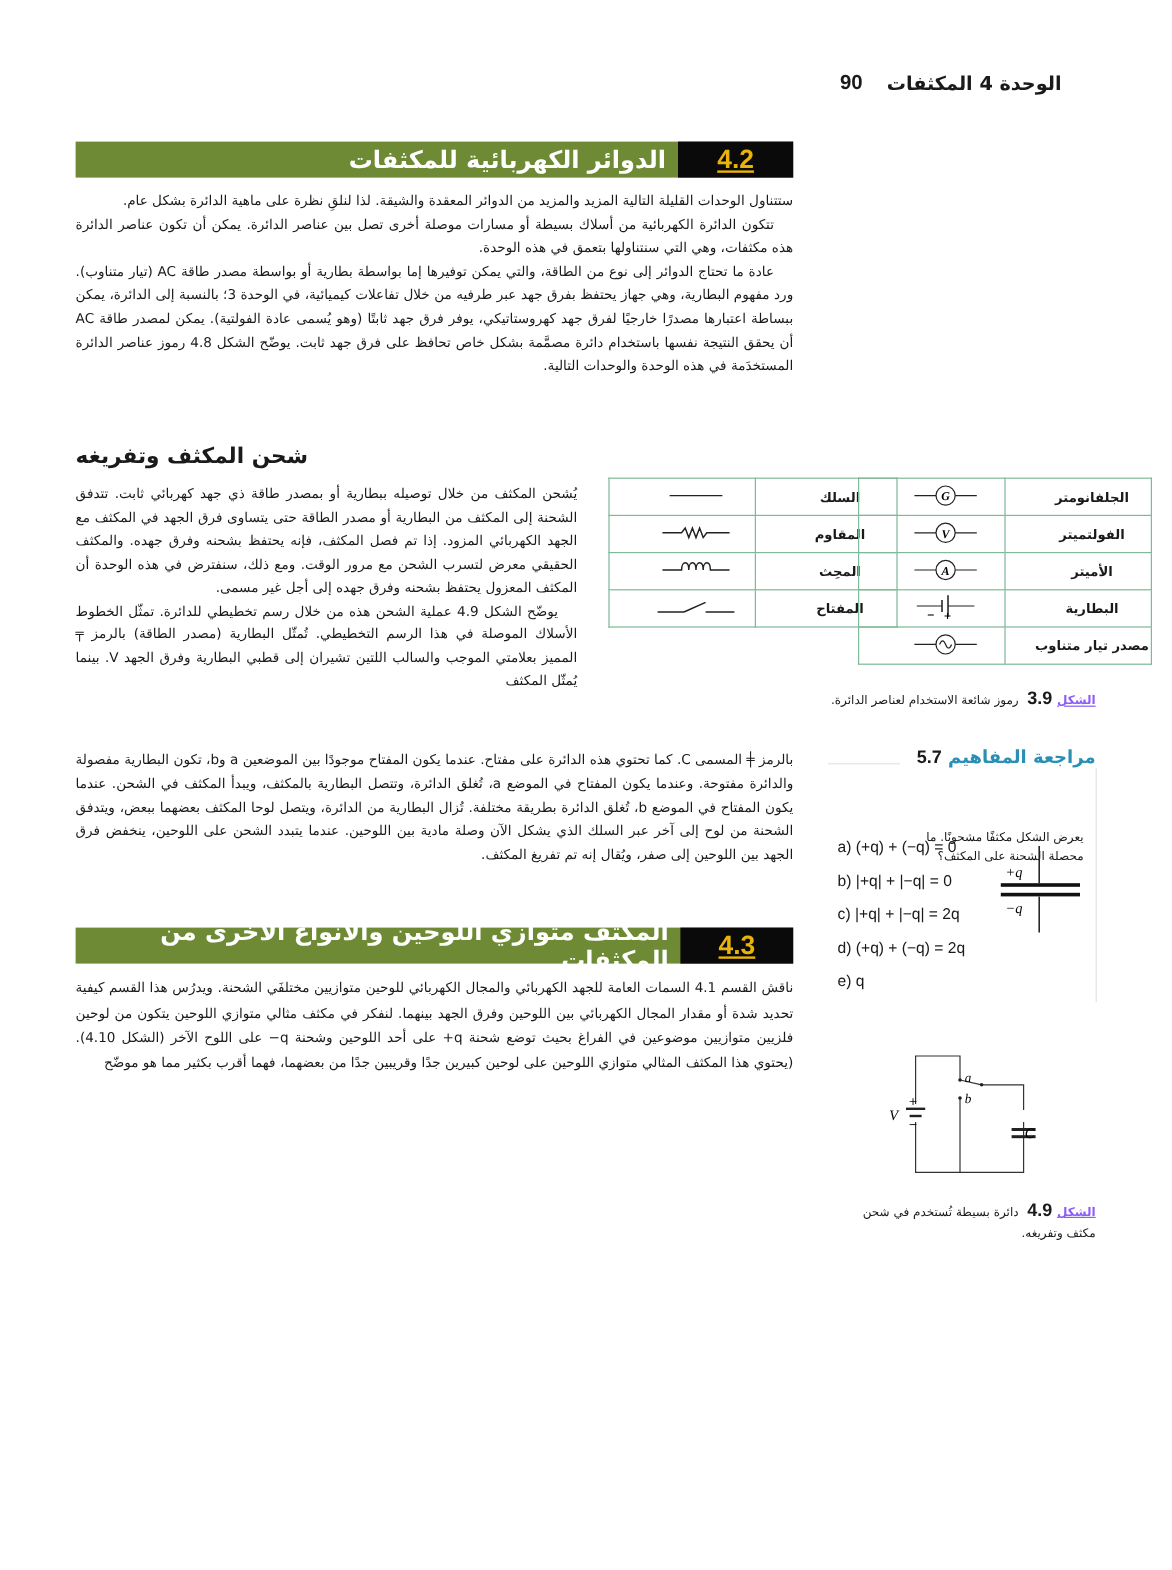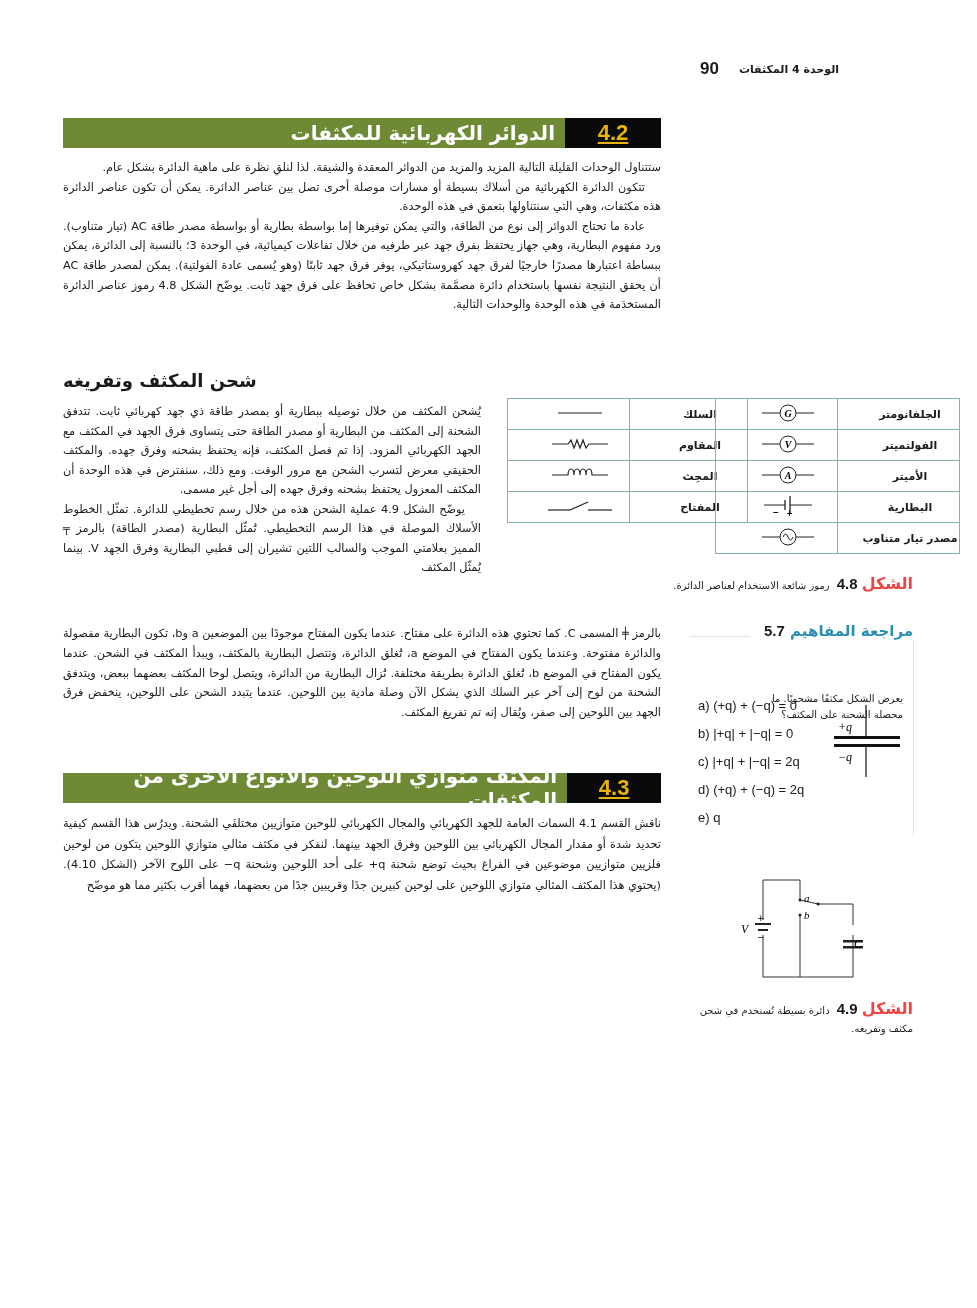--- a/index.html
+++ b/index.html
@@ -7,42 +7,42 @@
     width: 977px; height: 1308px; background: #ffffff; position: relative; overflow: hidden;
     font-family: "DejaVu Sans", sans-serif; color: #1a1a1a;
   }
   .abs { position: absolute; }
   .header {
     top: 58px; left: 700px; width: 220px; height: 22px;
     display: flex; flex-direction: row-reverse; align-items: center; gap: 20px;
     font-weight: bold; direction: rtl;
   }
   .header .pg { font-size: 17px; font-family: "Liberation Sans", sans-serif; }
-  .header .unit { font-size: 11px; text-align: center; }
+  .header .unit { font-size: 16px; text-align: center; }
   .banner {
     height: 30px; background: #6e8a35; display: flex; flex-direction: row-reverse; align-items: stretch;
   }
   .banner .num {
     background: #0a0a0a; color: #eab308; font-family: "Liberation Sans", sans-serif; font-weight: bold;
     font-size: 22px; padding: 0 26px; display: flex; align-items: center; width: 44px; justify-content: center; text-decoration: underline;
   }
   .banner .title {
     color: #fff; font-weight: bold; font-size: 20px; direction: rtl; display: flex; align-items: center;
     padding-right: 10px; border-top-left-radius: 0;
   }
   .para { font-size: 11.3px; line-height: 19.6px; direction: rtl; text-align: justify; }
   .para p { margin: 0; text-indent: 16px; }
   .para p.noind { text-indent: 0; }
   .sub-heading { font-size: 18px; font-weight: bold; direction: rtl; text-align: left; }
   table.sym { border-collapse: collapse; position: absolute; }
   table.sym td { border: 1px solid #7fb89a; height: 28px; font-size: 11px; font-weight: bold; direction: rtl; padding-left: 24px; }
   table.sym td.lbl { width: 92px; text-align: center; }
   table.sym td.icn { width: 96px; text-align: center; }
   .caption { font-size: 10px; direction: rtl; text-align: right; }
-  .caption .lab { color: #ef4444; font-weight: bold; font-size: 16px; }
+  .caption .lab { color: #8b5cf6; font-weight: bold; font-size: 10px; text-decoration: underline; }
   .caption .fnum { font-weight: bold; font-size: 15px; font-family: "Liberation Sans", sans-serif; margin: 0 4px; }
   .review-title { font-size: 15px; font-weight: bold; direction: rtl; text-align: right; }
   .review-title .lab { color: #2a8fb5; }
   .review-title .n { font-family: "Liberation Sans", sans-serif; }
   .review-q { font-size: 10px; line-height: 16px; direction: rtl; text-align: right; }
   .opt { font-family: "Liberation Sans", sans-serif; font-size: 13px; height: 28px; line-height: 28px; direction: ltr; }
   .divider-line { position: absolute; background: #e3e3e3; }
 </style>
 </head>
 <body>
@@ -151,21 +151,21 @@
             <circle cx="40" cy="11" r="8" fill="none" stroke="#222"></circle>
             <path d="M35 11 q2.5 -6 5 0 q2.5 6 5 0" fill="none" stroke="#222"></path>
             <line x1="48" y1="11" x2="66" y2="11" stroke="#222"></line>
           </svg></td>
     <td class="lbl">مصدر تيار متناوب</td>
   </tr>
 </tbody>
   </table>
 
 <div class="abs caption" style="top:574px; left:600px; width:313px;">
-  <span class="lab">الشكل</span><span class="fnum">4.8</span>
+  <span class="lab">الشكل</span><span class="fnum">3.9</span>
   <span>رموز شائعة الاستخدام لعناصر الدائرة.</span>
 </div>
 
 <div class="divider-line" style="top:636px; left:690px; width:60px; height:1px;"></div>
 <div class="abs review-title" style="top:622px; left:690px; width:223px;">
   <span class="lab">مراجعة المفاهيم</span>
   <span class="n">5.7</span>
 </div>
 <div class="abs review-q" style="top:652px; left:760px; width:143px;margin-top:39px;">يعرض الشكل مكثفًا مشحونًا. ما محصلة الشحنة على المكثف؟</div>
 

